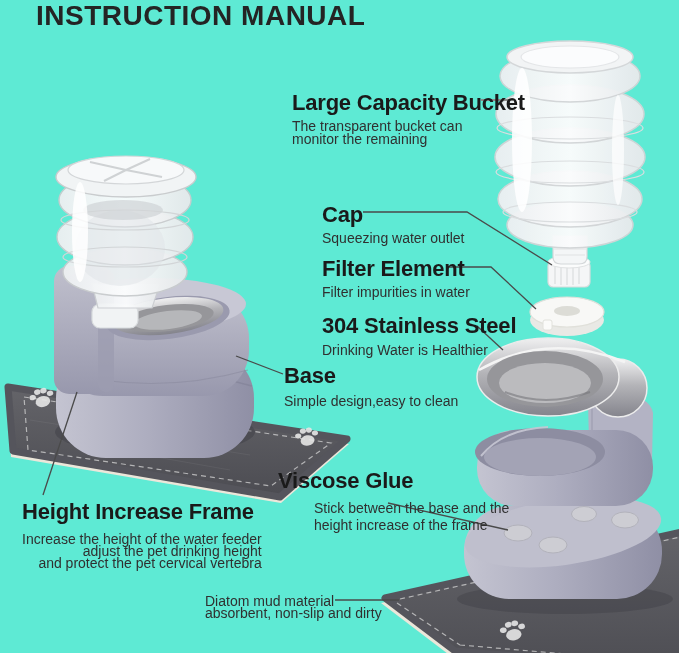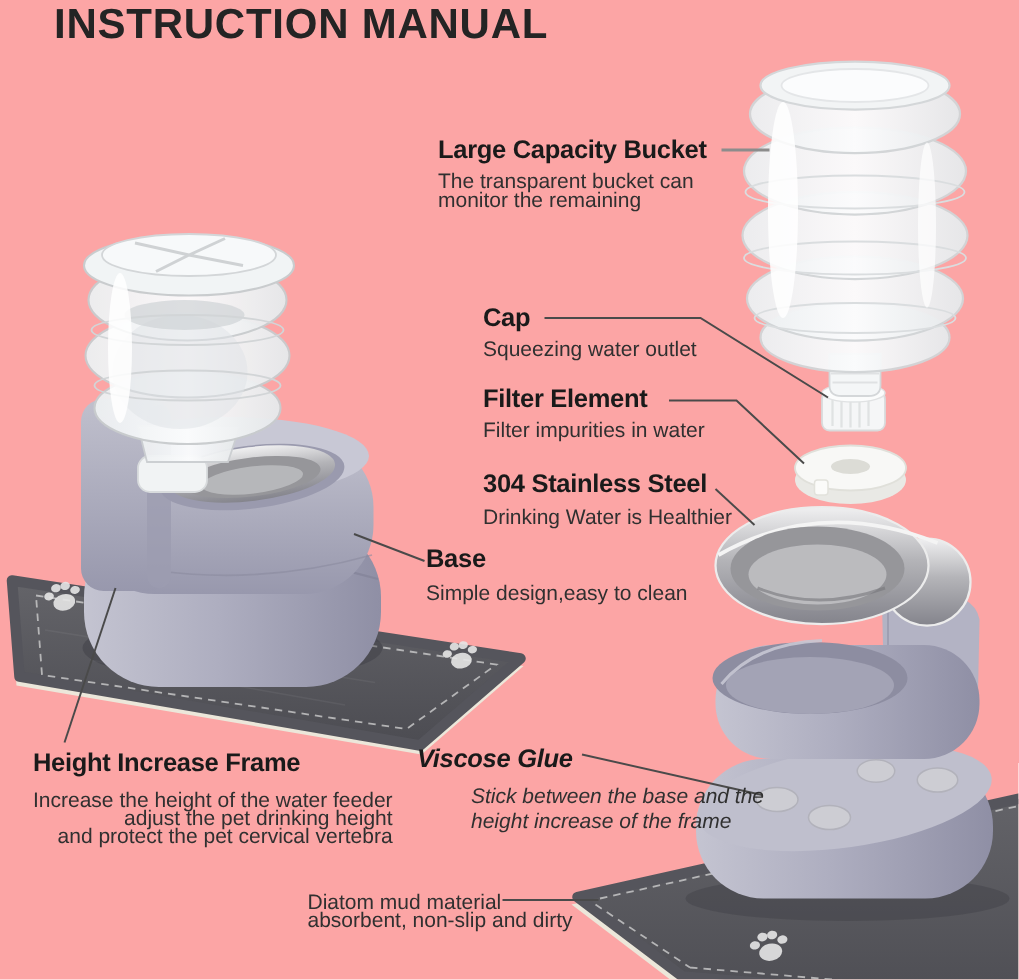--- a/index.html
+++ b/index.html
@@ -1,26 +1,26 @@
 <!DOCTYPE html>
 <html><head>
 <meta charset="utf-8">
 <style>
   html,body{margin:0;padding:0;background:#ffffff;}
   .canvas{
-    position:relative;width:679px;height:653px;background:#fca5a5;overflow:hidden;
+    position:relative;width:679px;height:653px;background:#5eead4;overflow:hidden;
     font-family:"Liberation Sans", sans-serif;color:#1e1e1e;
   }
   .art{position:absolute;left:0;top:0;width:679px;height:653px;}
   .page-title{
     position:absolute;left:36px;top:0px;margin:0;
     font-size:28px;font-weight:bold;letter-spacing:.5px;color:#242424;white-space:nowrap;
   }
   .label{position:absolute;white-space:nowrap;}
-  .label h2{margin:0;font-size:17px;font-weight:bold;color:#1a1a1a;letter-spacing:-.2px;}
+  .label h2{margin:0;font-size:22px;font-weight:bold;color:#1a1a1a;letter-spacing:-.2px;}
   .label .desc{margin-top:4px;font-size:14px;line-height:12.6px;color:#303030;}
   .label .desc div{margin:0;}
   .label-frame .desc{margin-top:9px;line-height:11.9px;text-align:right;}
   .label-glue .desc{margin-top:6px;line-height:17px;margin-left:36px;}
   .label-pad .desc{margin-top:5px;line-height:12.4px;}
   .label-base .desc{margin-top:6px;}
   .label-steel .desc{margin-top:5px;}
 </style>
 </head>
 <body>
@@ -238,21 +238,21 @@
 
   <div class="label label-frame" style="left:22px;top:499px;">
     <h2>Height Increase Frame</h2>
     <div class="desc">
       <div>Increase the height of the water feeder</div>
       <div>adjust the pet drinking height</div>
       <div>and protect the pet cervical vertebra</div>
     </div>
   </div>
 
-  <div class="label label-glue" style="left:278px;top:496px;font-style:italic;">
+  <div class="label label-glue" style="left:278px;top:468px;">
     <h2>Viscose Glue</h2>
     <div class="desc">
       <div>Stick between the base and the</div>
       <div>height increase of the frame</div>
     </div>
   </div>
 
   <div class="label label-pad" style="left:205px;top:590px;">
     <div class="desc">
       <div>Diatom mud material</div>

